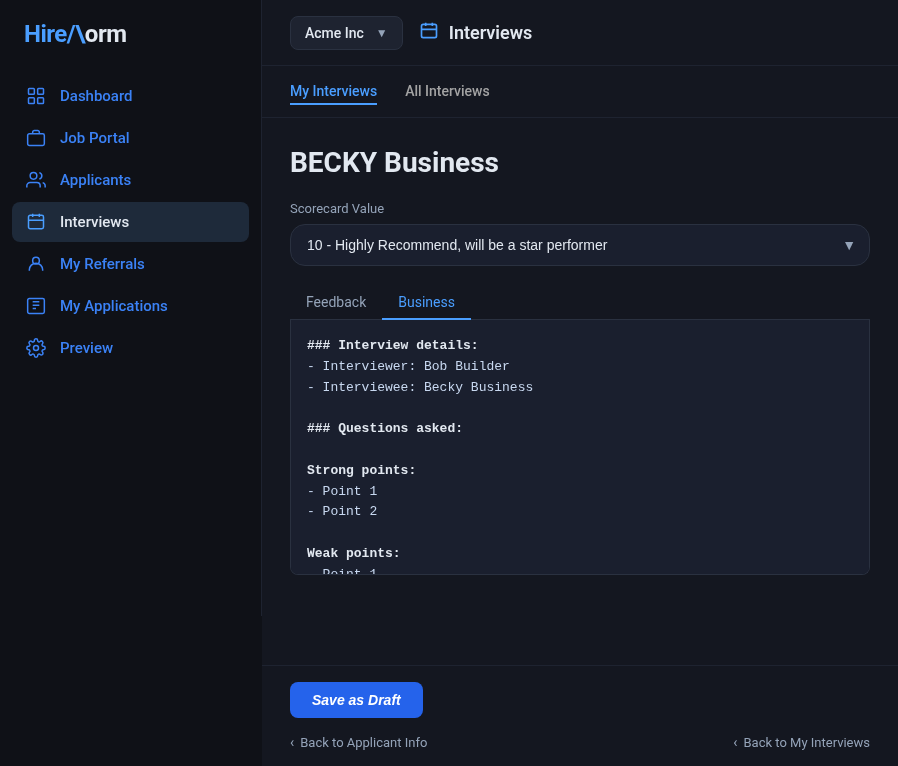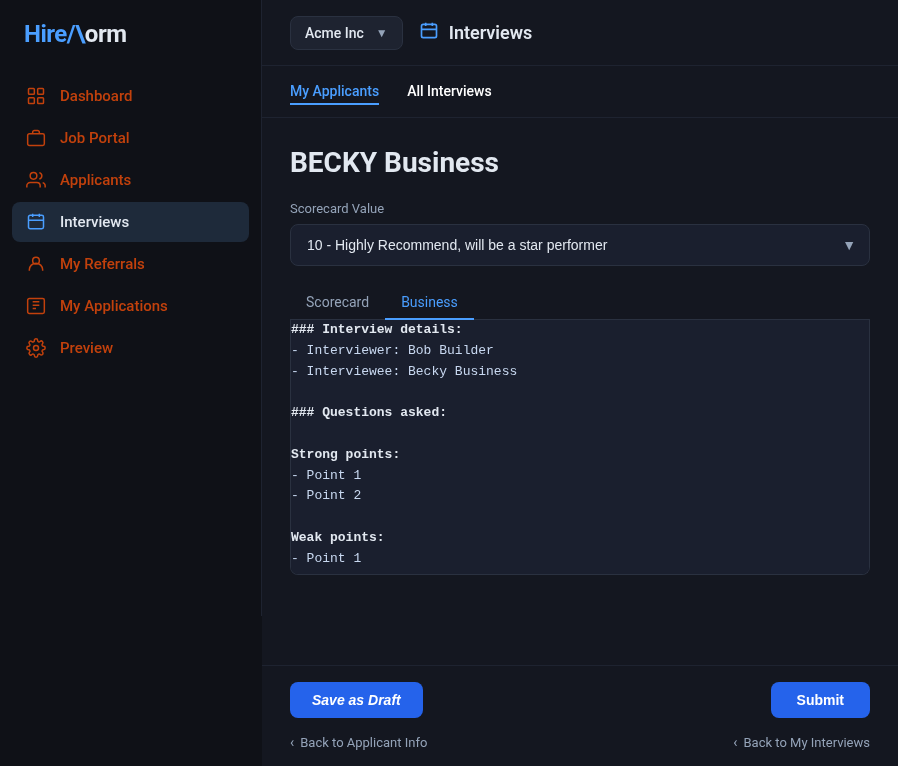--- a/index.html
+++ b/index.html
@@ -45,21 +45,21 @@
       gap: 2px;
     }
     .nav-item {
       display: flex;
       align-items: center;
       gap: 14px;
       padding: 10px 14px;
       border-radius: 8px;
       cursor: pointer;
       font-size: 15px;
-      color: #c2410c;
+      color: #3b82f6;
       font-weight: 500;
       transition: background 0.15s;
     }
     .nav-item.active {
       background: #1e2a3a;
       color: #e2e8f0;
     }
     .nav-icon {
       width: 20px;
       height: 20px;
@@ -124,21 +124,21 @@
       display: flex;
       align-items: center;
       padding: 0 28px;
       border-bottom: 1px solid #1e2330;
       height: 52px;
       gap: 28px;
     }
     .sub-nav-tab {
       font-size: 14px;
       font-weight: 500;
-      color: #ffffff;
+      color: #a3a3a3;
       cursor: pointer;
       padding: 4px 0;
       border-bottom: 2px solid transparent;
       text-decoration: none;
     }
     .sub-nav-tab.active {
       color: #4a9eff;
       border-bottom-color: #4a9eff;
     }
 
@@ -166,21 +166,21 @@
     }
 
     .select-wrapper {
       position: relative;
       margin-bottom: 20px;
     }
     .select-field {
       width: 100%;
       background: #1a1f2e;
       border: 1px solid #2a3140;
-      border-radius: 8px;
+      border-radius: 15px;
       padding: 12px 44px 12px 16px;
       color: #e2e8f0;
       font-size: 14px;
       appearance: none;
       cursor: pointer;
       outline: none;
     }
     .select-arrow {
       position: absolute;
       right: 14px;
@@ -209,20 +209,21 @@
     .feedback-tab.active {
       color: #4a9eff;
       border-bottom-color: #4a9eff;
     }
 
     .feedback-editor {
       background: #1a1f2e;
       border: 1px solid #2a3140;
       border-top: none;
       border-radius: 0 0 8px 8px;
+      padding: 16px;
       font-size: 13px;
       color: #c8d8f0;
       font-family: 'Courier New', monospace;
       line-height: 1.6;
       height: 255px;
       overflow-y: auto;
       white-space: pre-wrap;
       position: relative;
     }
     .feedback-editor::-webkit-scrollbar {
@@ -389,21 +390,21 @@
         <svg width="20" height="20" viewBox="0 0 24 24" fill="none" stroke="#4a9eff" stroke-width="2">
           <rect x="3" y="4" width="18" height="16" rx="2"></rect>
           <path d="M8 2v4M16 2v4M3 10h18"></path>
         </svg>
       </span>
       <span>Interviews</span>
     </div>
   </header>
 
   <div class="sub-nav">
-    <a class="sub-nav-tab active">My Applicants</a>
+    <a class="sub-nav-tab active">My Interviews</a>
     <a class="sub-nav-tab">All Interviews</a>
   </div>
 
   <div class="content">
     <h1 class="page-title">BECKY Business</h1>
 
     <div>
       <div class="field-label">Scorecard Value</div>
       <div class="select-wrapper">
         <select class="select-field">
@@ -414,21 +415,21 @@
           <option>6 - Neutral</option>
           <option>5 - Lean No Hire</option>
           <option>1 - No Hire</option>
         </select>
         <span class="select-arrow">▼</span>
       </div>
     </div>
 
     <div class="feedback-section">
       <div class="feedback-tabs">
-        <div class="feedback-tab">Scorecard</div>
+        <div class="feedback-tab">Feedback</div>
         <div class="feedback-tab active">Business</div>
       </div>
       <div class="feedback-editor"><span class="feedback-text-bold">### Interview details:</span>
 - Interviewer: Bob Builder
 - Interviewee: Becky Business
 
 <span class="feedback-text-bold">### Questions asked:</span>
 
 <span class="feedback-text-bold">Strong points:</span>
 - Point 1
@@ -436,21 +437,20 @@
 
 <span class="feedback-text-bold">Weak points:</span>
 - Point 1
 - Point 2</div>
     </div>
   </div>
 
   <div class="bottom-bar">
     <div class="bottom-actions">
       <button class="btn-save-draft">Save as Draft</button>
-      <button class="btn-submit">Submit</button>
     </div>
     <div class="bottom-nav">
       <a class="bottom-nav-link">
         <span class="chevron-left">‹</span>
         <span>Back to Applicant Info</span>
       </a>
       <a class="bottom-nav-link">
         <span class="chevron-left">‹</span>
         <span>Back to My Interviews</span>
       </a>

